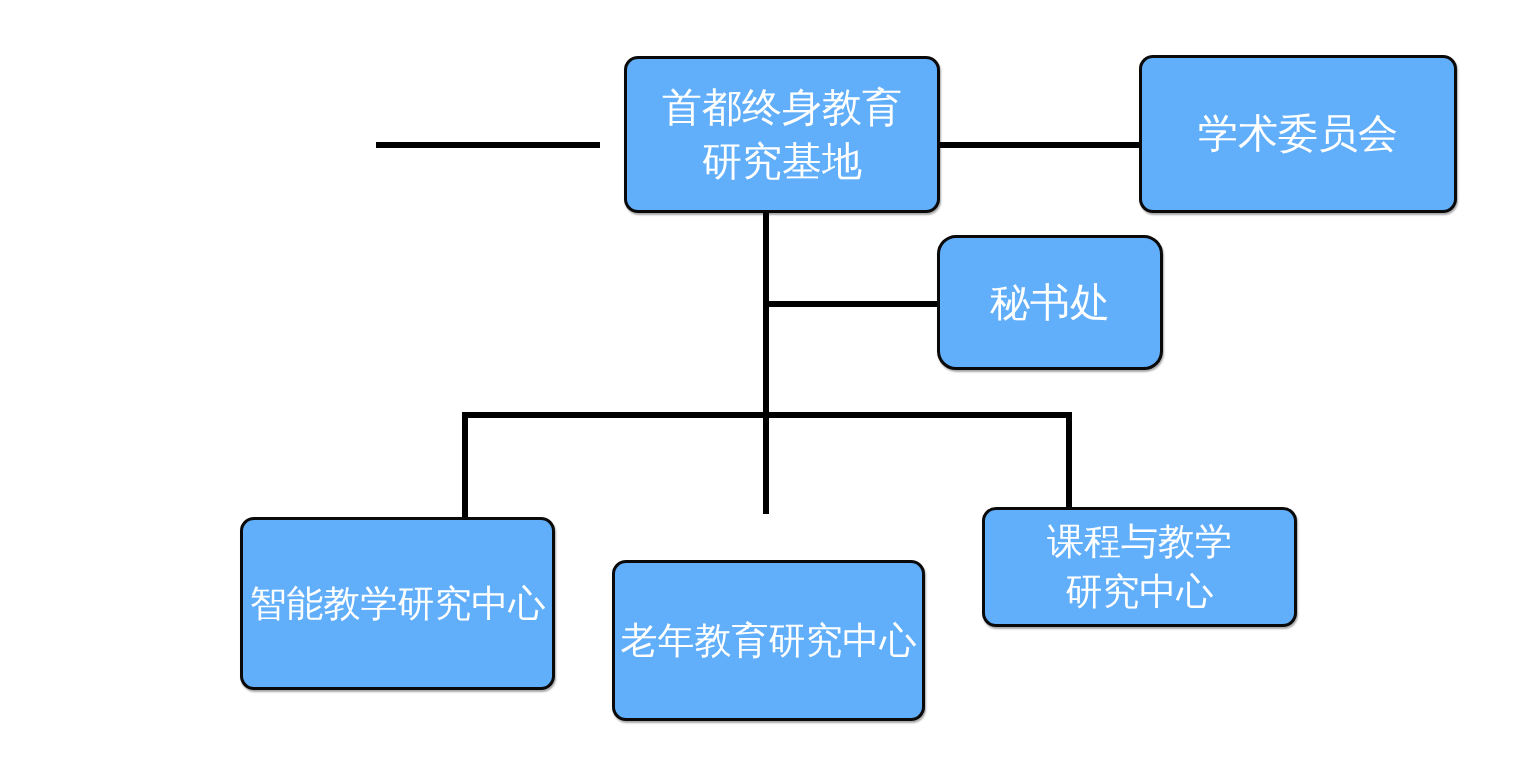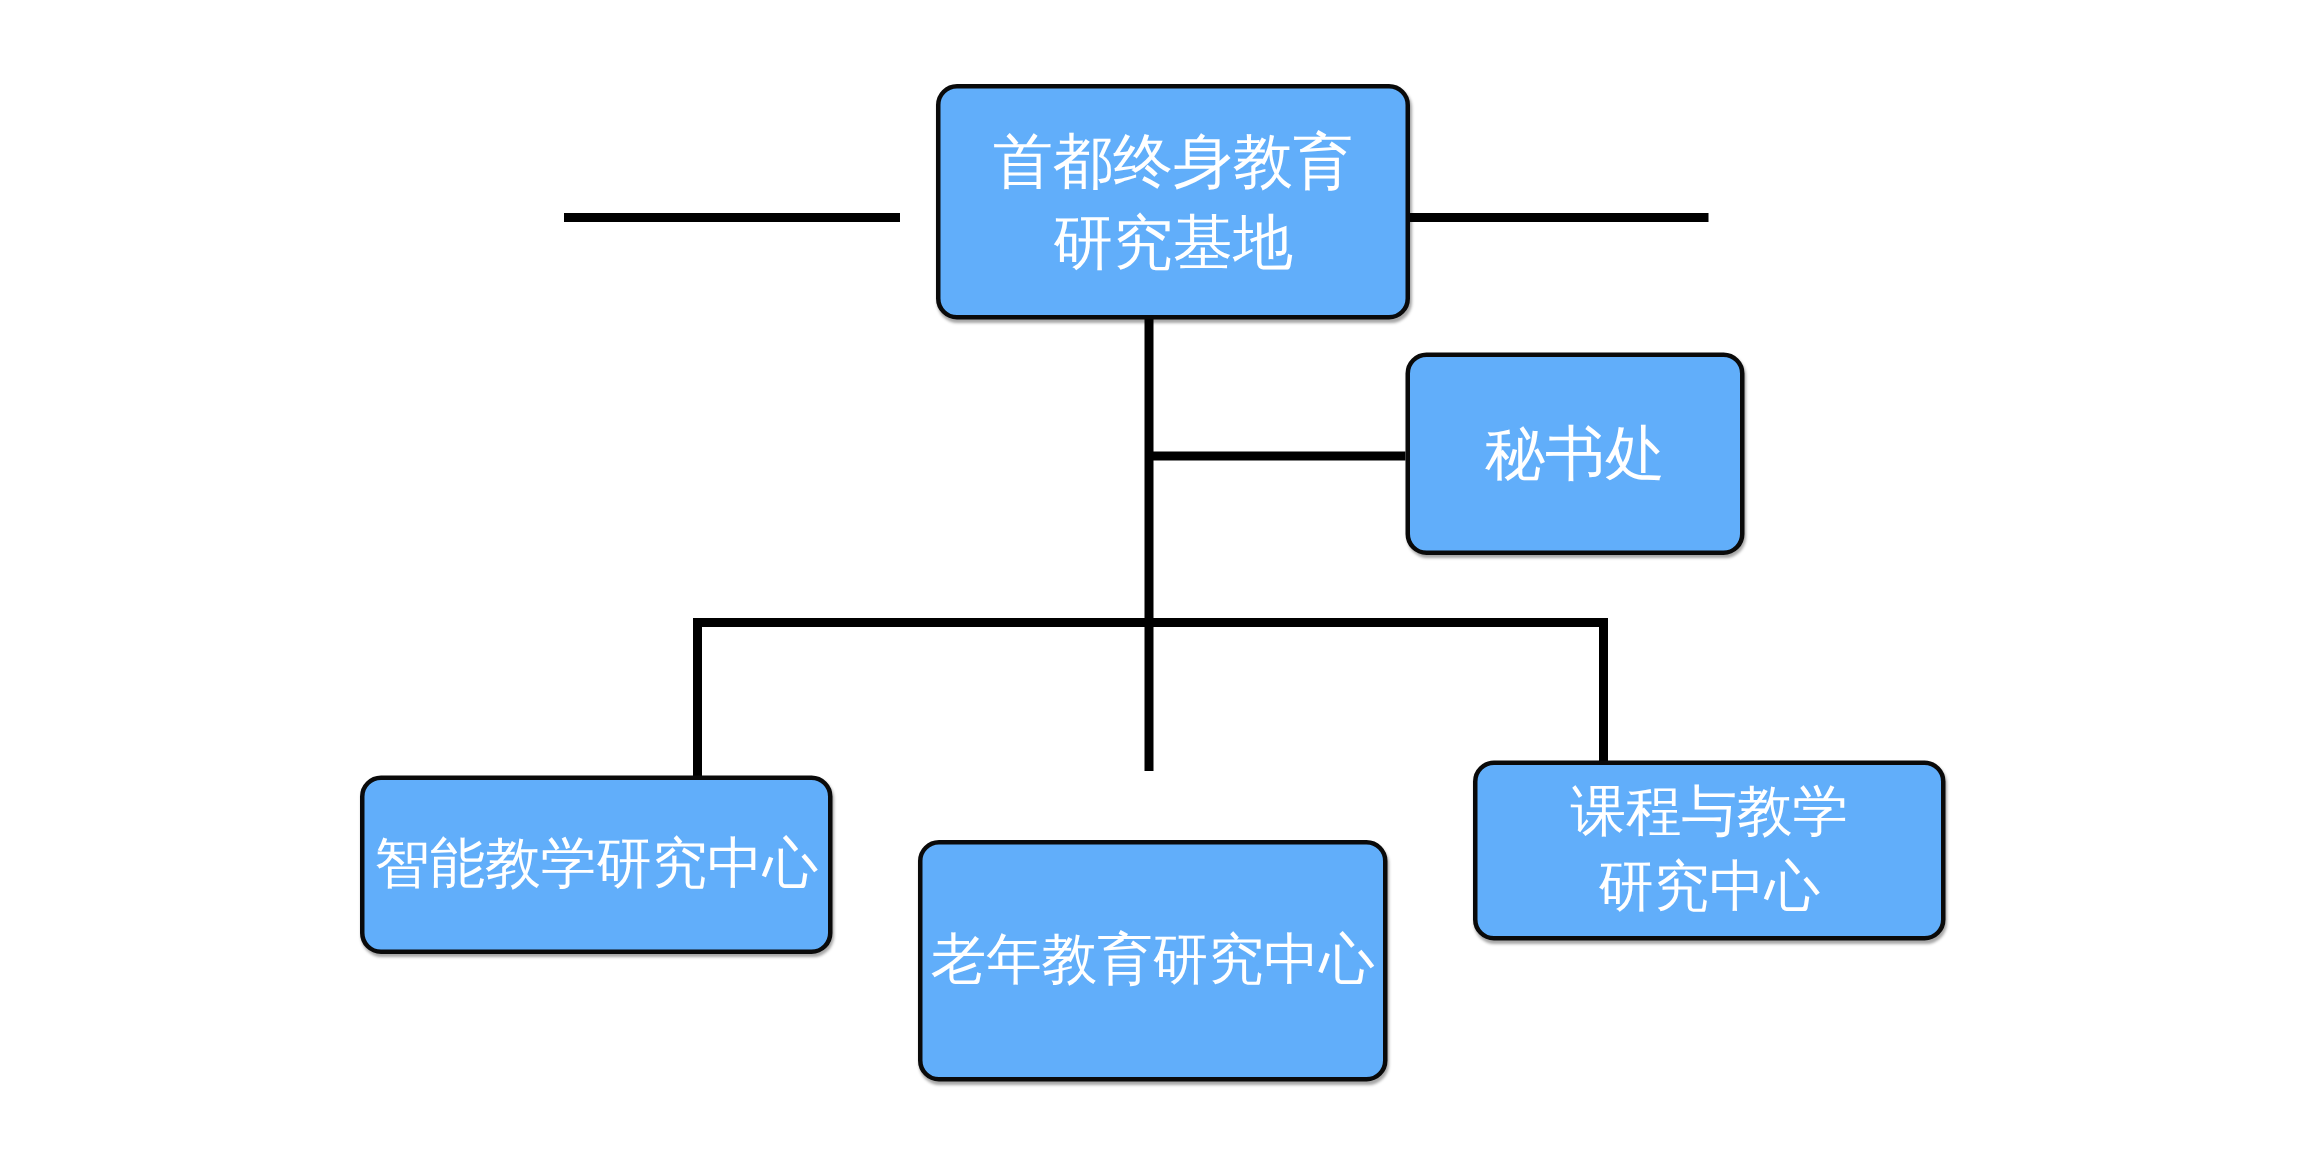--- a/index.html
+++ b/index.html
@@ -30,22 +30,22 @@
     white-space: pre-line;
     line-height: 1.35;
   }
   .fs-top { font-size: 40px; }
   .fs-bottom { font-size: 37px; }
 
   
   .n-board       { left: 58px;   top: 54px;  width: 318px; height: 158px; }
   .n-base        { left: 600px;  top: 56px;  width: 316px; height: 157px; margin-left: 24px; }
   .n-academic    { left: 1139px; top: 55px;  width: 318px; height: 158px; }
-  .n-secretariat { left: 937px;  top: 235px; width: 226px; height: 135px; }
-  .n-smart       { left: 240px;  top: 517px; width: 315px; height: 119px; }
+  .n-secretariat { left: 937px;  top: 235px; width: 226px; height: 135px; border-radius: 19px; }
+  .n-smart       { left: 240px;  top: 517px; width: 315px; height: 173px; }
   .n-elder       { left: 612px;  top: 513px; width: 313px; height: 161px; margin-top: 47px; }
   .n-curriculum  { left: 982px;  top: 507px; width: 315px; height: 120px; }
 
   
   .edge {
     position: absolute;
     background: #000000;
   }
   .e-board-base    { left: 376px;  top: 142px; width: 224px; height: 6px; }
   .e-base-academic { left: 916px;  top: 142px; width: 223px; height: 6px; }
@@ -65,20 +65,21 @@
   <div class="edge e-trunk"></div>
   <div class="edge e-secretariat"></div>
   <div class="edge e-branch-bus"></div>
   <div class="edge e-drop-left"></div>
   <div class="edge e-drop-right"></div>
 
 
   <div class="node fs-top n-base">首都终身教育
 研究基地</div>
 
+  <div class="node fs-top n-academic">学术委员会</div>
 
   <div class="node fs-top n-secretariat">秘书处</div>
 
   <div class="node fs-bottom n-smart">智能教学研究中心</div>
 
   <div class="node fs-bottom n-elder">老年教育研究中心</div>
 
   <div class="node fs-bottom n-curriculum">课程与教学
 研究中心</div>
 

